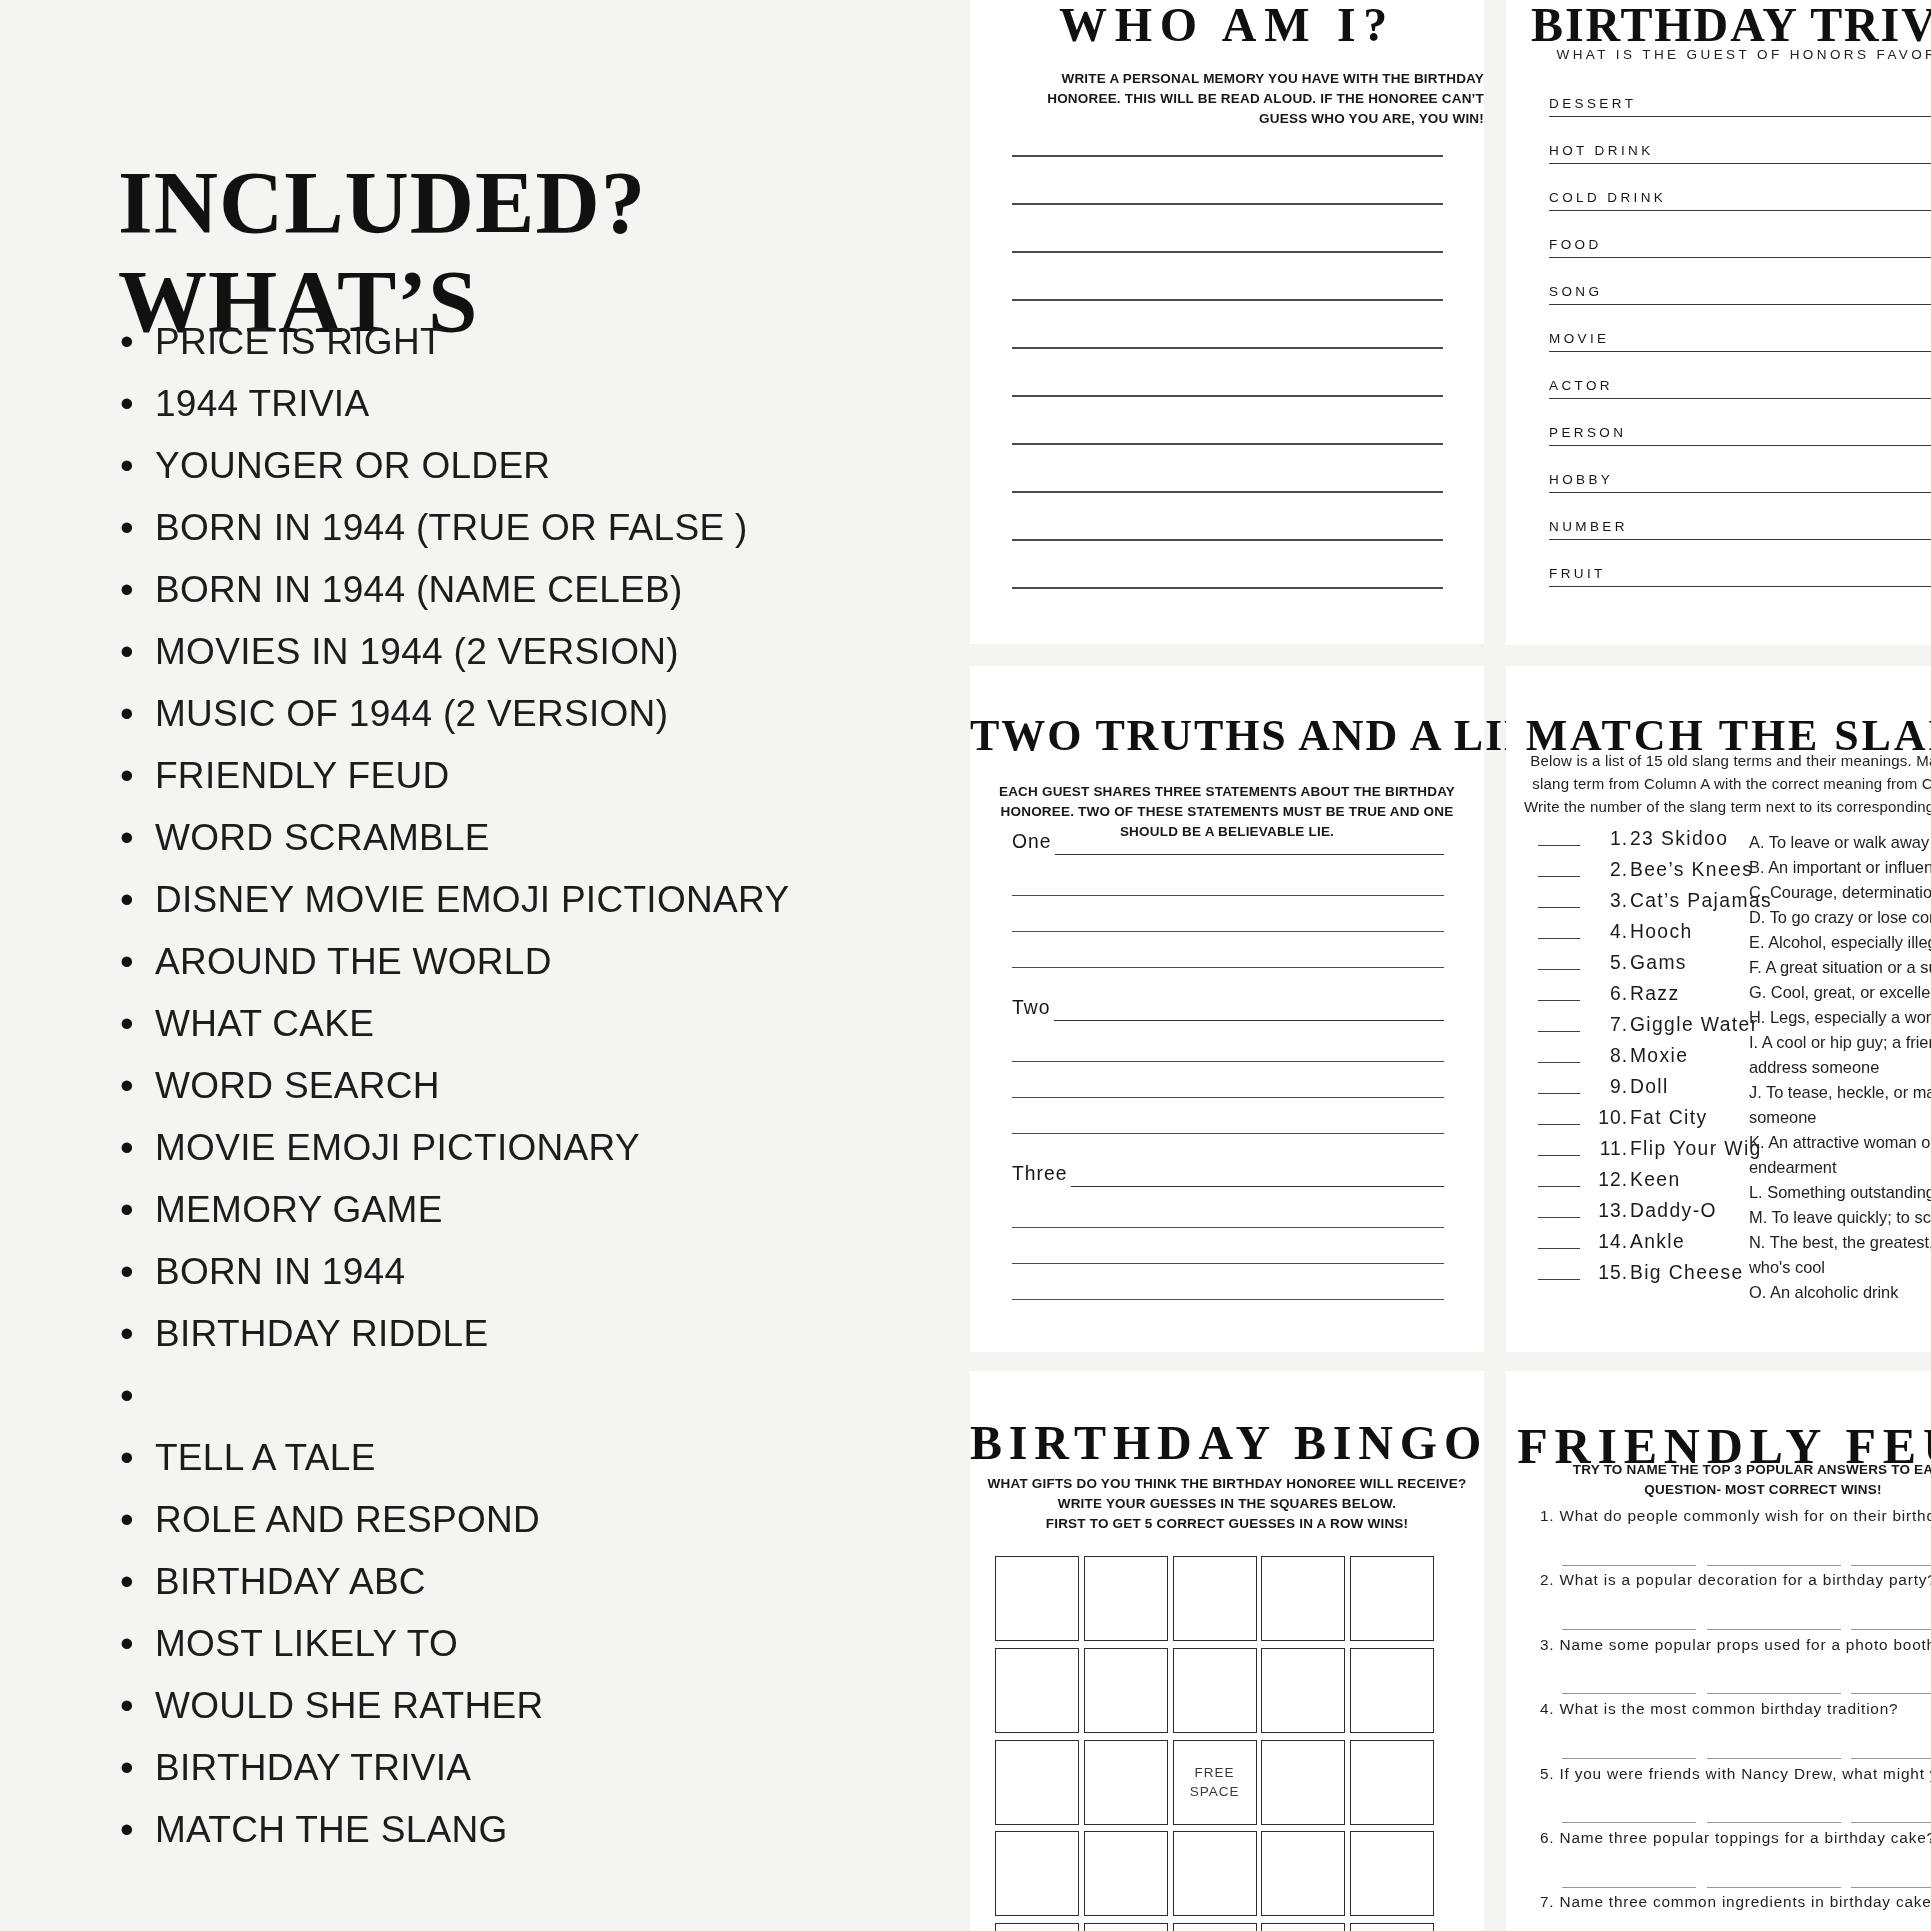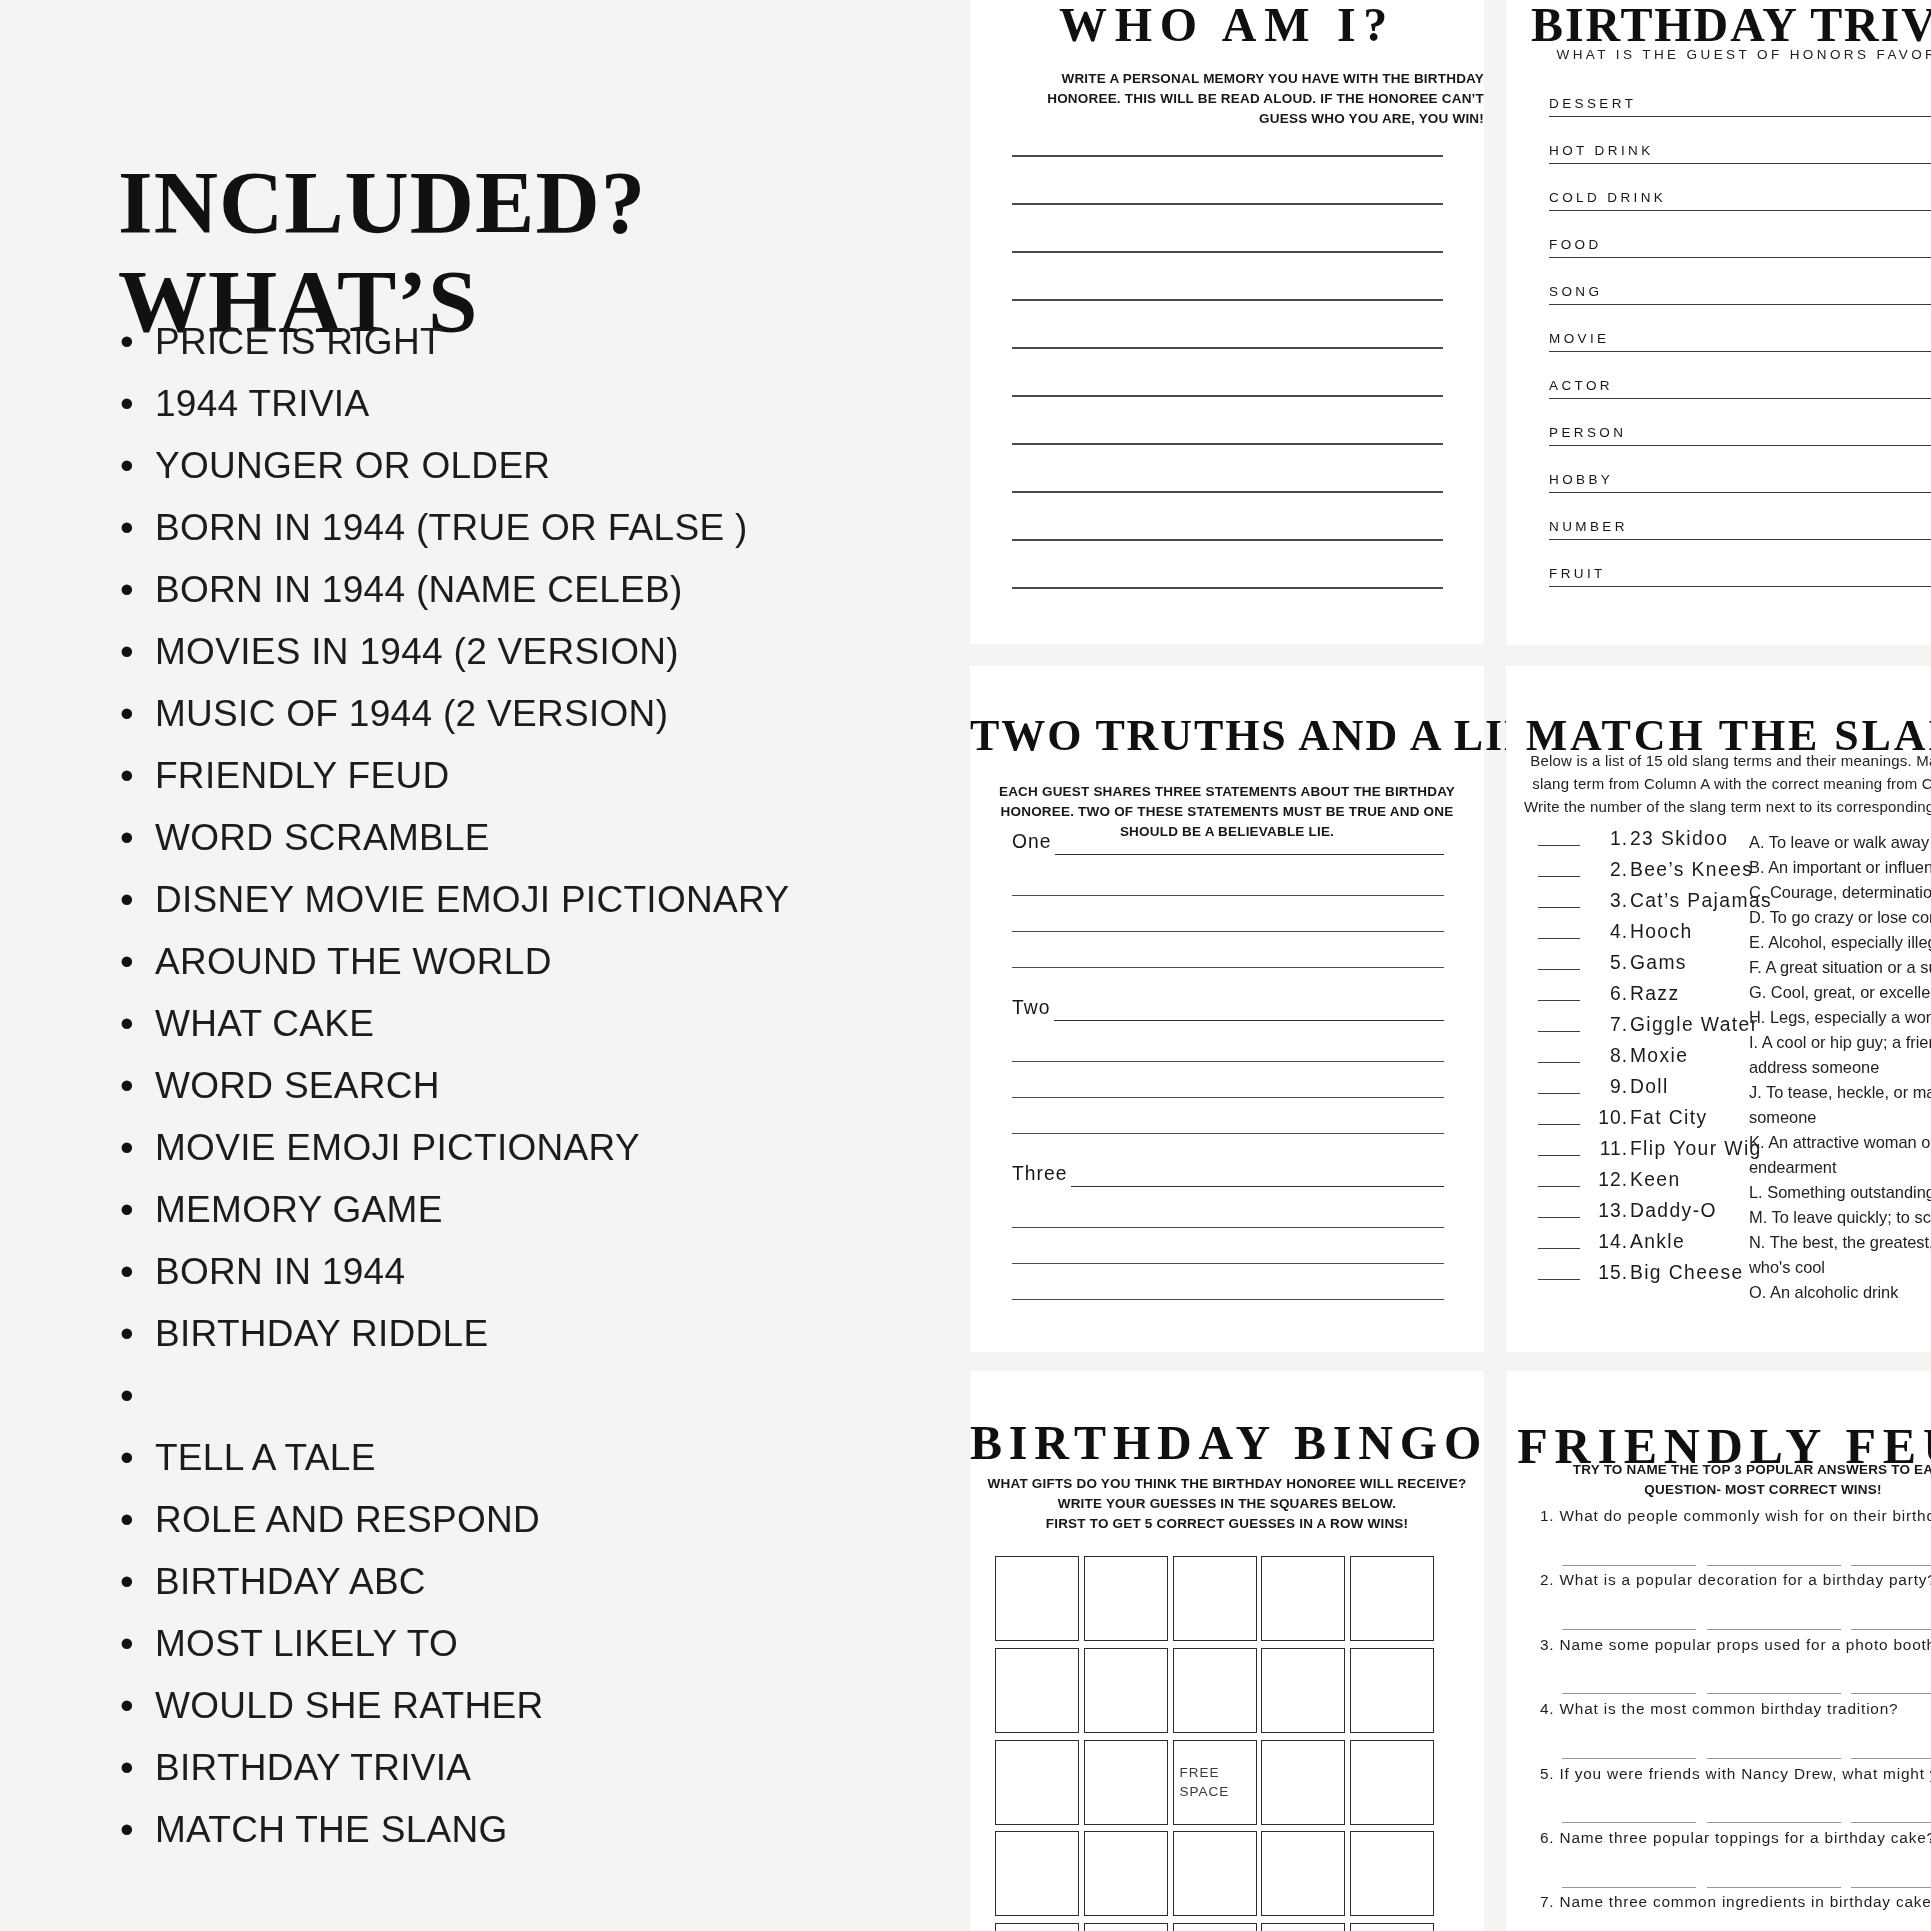--- a/index.html
+++ b/index.html
@@ -57,21 +57,21 @@
   .slang-row{display:flex;align-items:flex-end;height:31px;}
   .slang-blank{width:42px;border-bottom:1.9px solid #3f3f3f;margin-bottom:3.9px;flex:0 0 auto;}
   .slang-num{width:48px;text-align:right;font-size:19.3px;letter-spacing:1px;color:#1b1b1b;flex:0 0 auto;}
   .slang-term{font-size:19.3px;letter-spacing:1.4px;color:#1b1b1b;margin-left:1.9px;white-space:nowrap;}
   .slang-meanings{position:absolute;left:243px;top:164px;width:299px;font-size:16.4px;line-height:25px;color:#222;}
   .slang-meanings div{white-space:nowrap;}
   
   .bingo-grid{position:absolute;left:25px;top:185px;display:grid;grid-template-columns:repeat(5,84px);
               grid-auto-rows:85px;column-gap:4.8px;row-gap:6.8px;}
   .bingo-cell{border:1.9px solid #2c2c2c;background:#fff;display:flex;align-items:center;justify-content:center;
-              text-align:left;font-size:13.5px;letter-spacing:1px;line-height:19.3px;color:#3a3a3a;
+              text-align:center;font-size:13.5px;letter-spacing:1px;line-height:19.3px;color:#3a3a3a;
               padding:5.8px;box-sizing:border-box;}
   
   .feud-qs{position:absolute;left:34px;top:135px;width:502px;}
   .feud-q{margin-bottom:4.8px;}
   .feud-qtext{font-size:15.4px;letter-spacing:0.8px;line-height:19.3px;color:#1e1e1e;white-space:nowrap;}
   .feud-blanks{display:flex;gap:10.6px;margin-left:22px;margin-top:21px;height:19.3px;}
   .feud-blank{width:134px;border-bottom:1.9px solid #979797;}
 </style>
 </head>
 <body>

